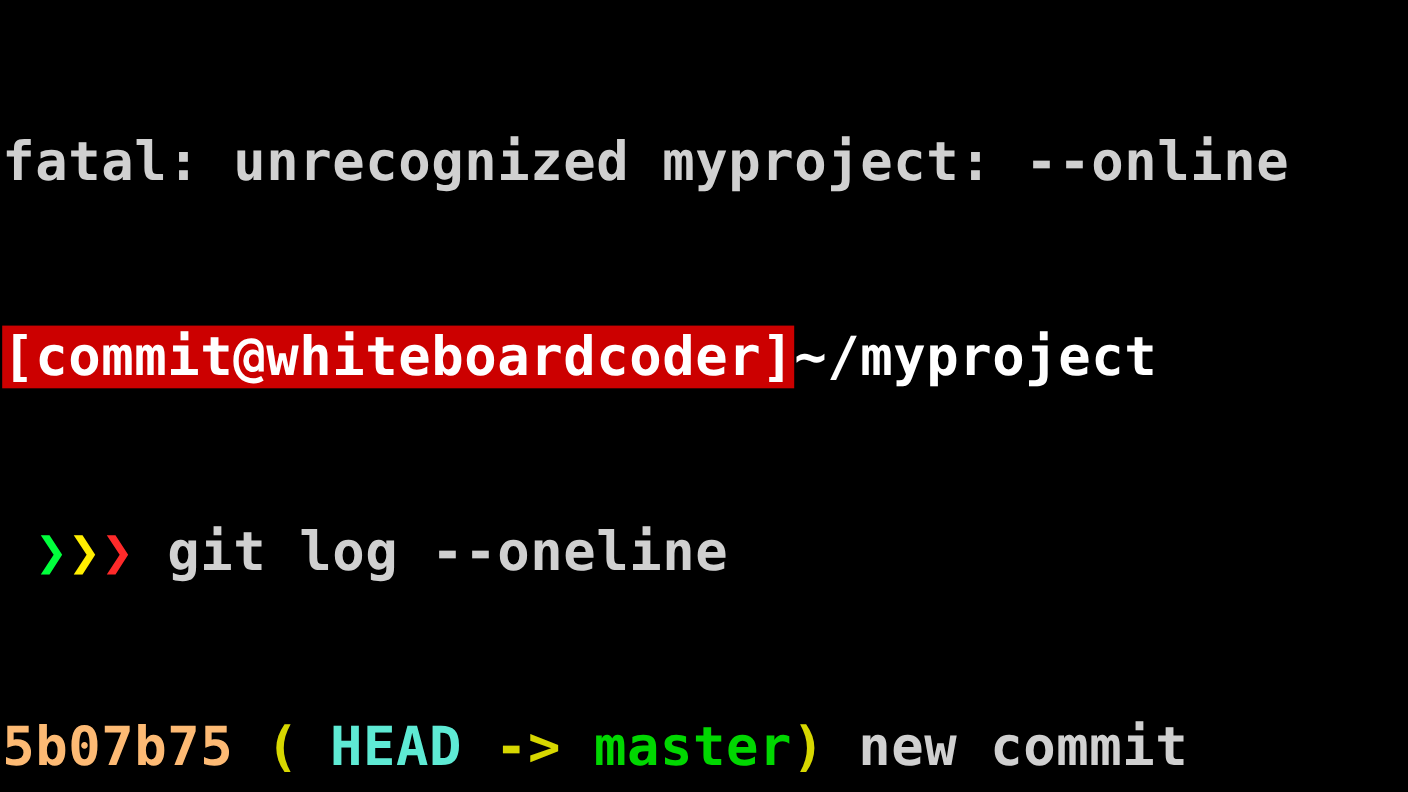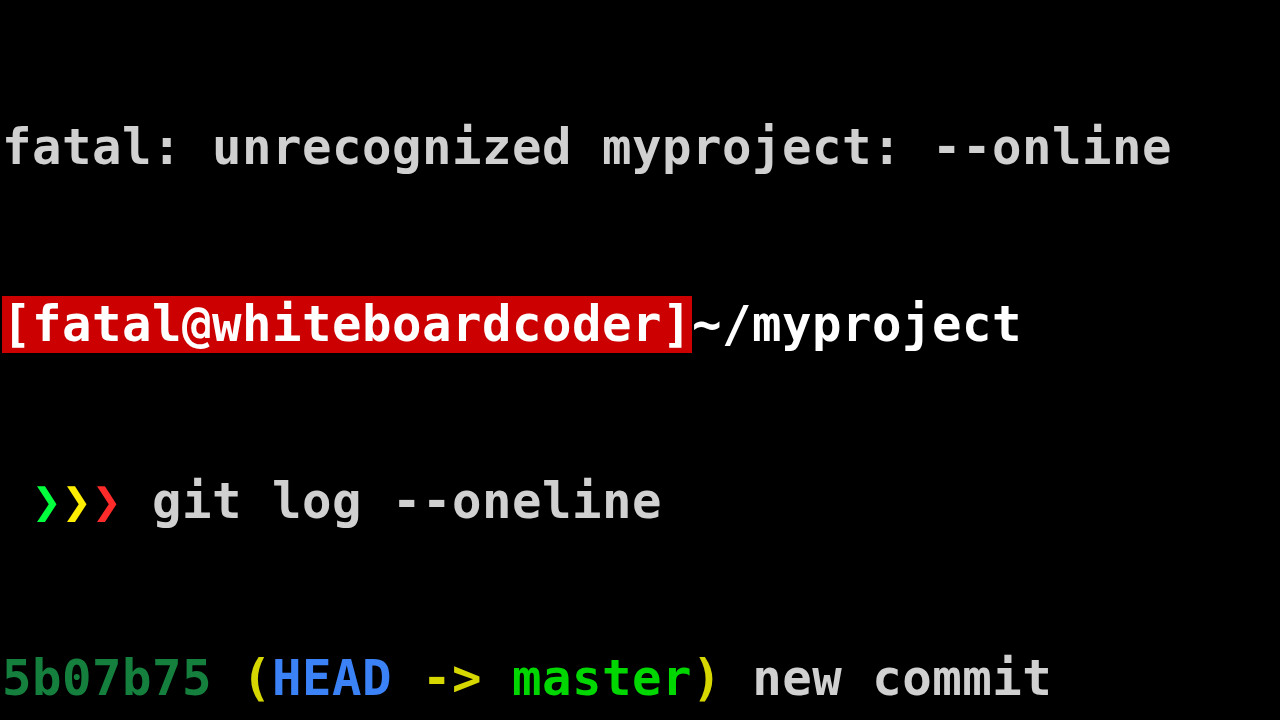--- a/index.html
+++ b/index.html
@@ -26,35 +26,35 @@
     background: #cc0000;
     color: #ffffff;
     padding: 0 0px;
   }
   .path { color: #ffffff; }
   .arrow-green { color: #00ff3c; }
   .arrow-yellow { color: #ffee00; }
   .arrow-red { color: #ff2a2a; }
   .cmd { color: #d0d0d0; }
   .pad { color: #000; } 
-  .hash { color: #15803d; }
+  .hash { color: #fdba74; }
   .paren { color: #d7d700; }
-  .head { color: #3b82f6; }
+  .head { color: #5eead4; margin-left: 28px; }
   .arrowop { color: #d7d700; }
   .branch { color: #00d700; }
   .msg { color: #d0d0d0; margin-top: 47px; }
 </style>
 </head>
 <body>
 
 <div class="terminal">
 
 <span class="row"><span class="error">fatal: unrecognized myproject: --online</span></span>
 
-<span class="row"><span class="userhost">[fatal@whiteboardcoder]</span><span class="path">~/myproject</span></span>
+<span class="row"><span class="userhost">[commit@whiteboardcoder]</span><span class="path">~/myproject</span></span>
 
 <span class="row"><span class="pad"> </span><span class="arrow-green">❯</span><span class="arrow-yellow">❯</span><span class="arrow-red">❯</span><span class="pad"> </span><span class="cmd">git log --oneline</span></span>
 
 <span class="row"><span class="hash">5b07b75</span> <span class="paren">(</span><span class="head">HEAD</span><span class="arrowop"> -&gt; </span><span class="branch">master</span><span class="paren">)</span> <span class="msg">new commit</span></span>
 
 
 
 
 
 

